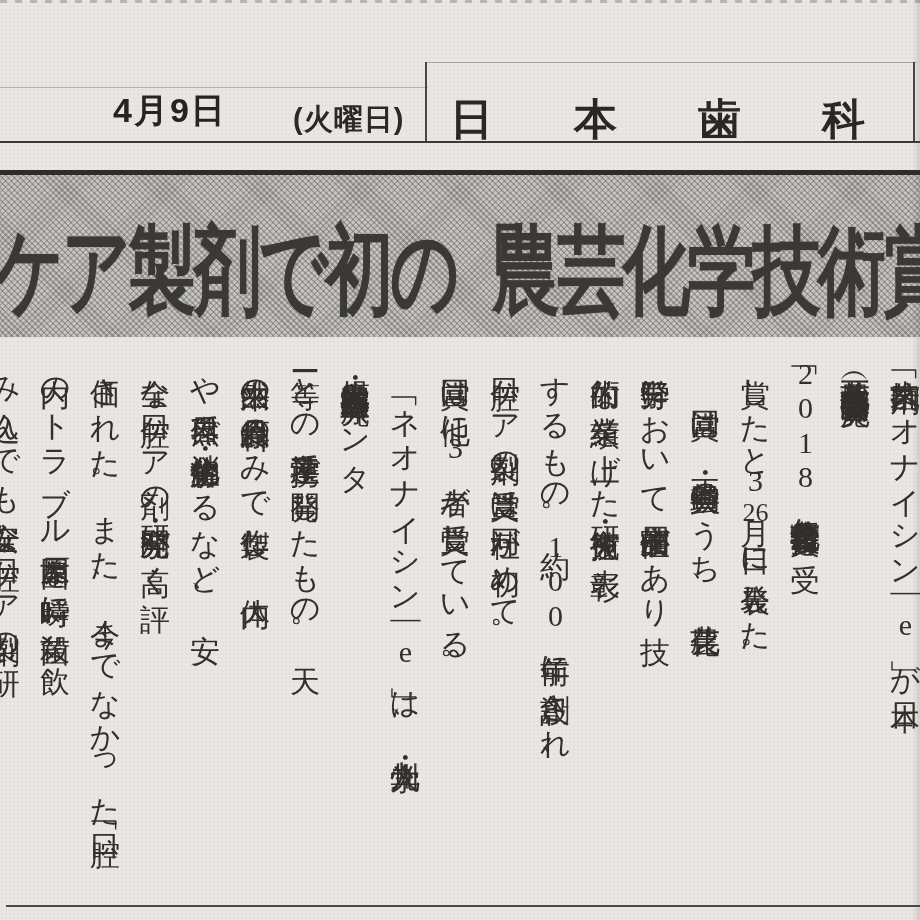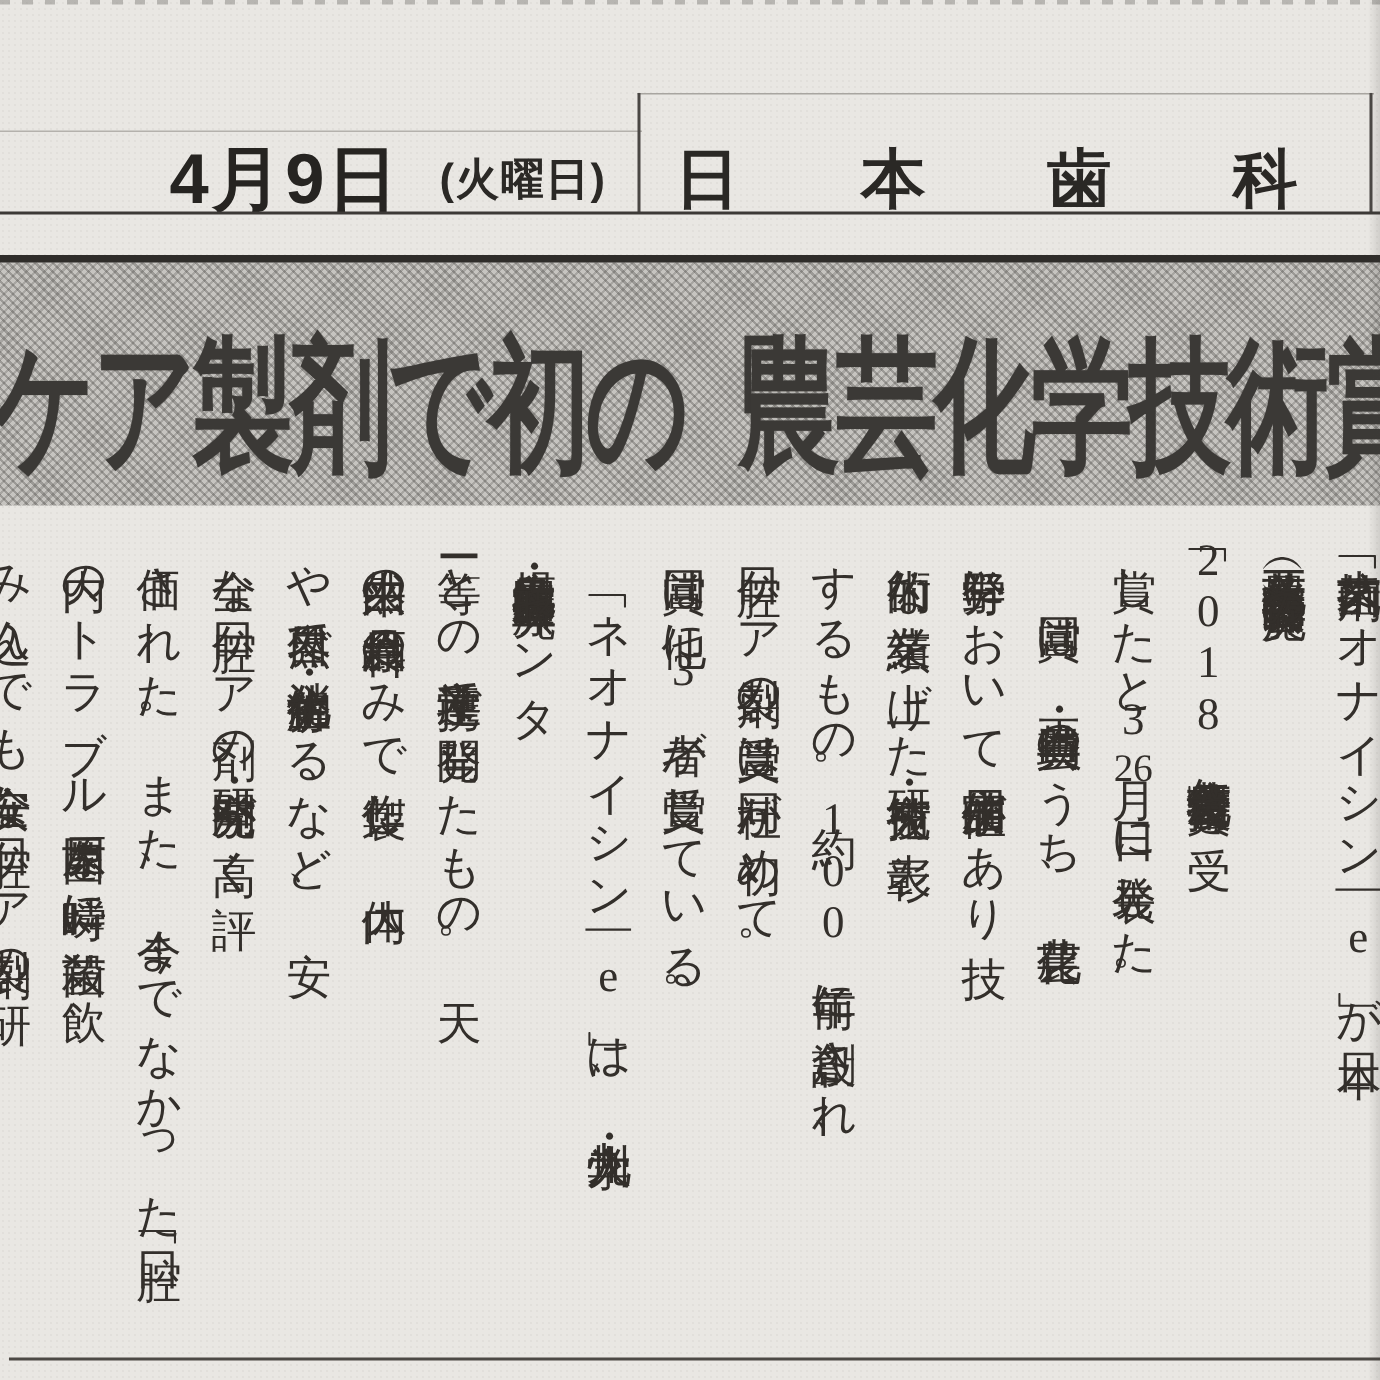--- a/index.html
+++ b/index.html
@@ -19,21 +19,21 @@
     background:linear-gradient(90deg,transparent,rgba(60,58,55,.14));}
 
   
   .header{position:absolute;top:60px;left:0;width:920px;height:85px;}
   .hairline-left{position:absolute;top:27px;left:0;width:428px;height:1px;background:#b4b1ac;}
   .hairline-right{position:absolute;top:2px;left:425px;width:491px;height:1px;background:#a8a5a0;}
   .header-rule{position:absolute;top:81px;left:0;width:920px;height:2px;background:#3c3936;}
   .vline{position:absolute;top:2px;width:2px;height:80px;background:#4a4744;}
   .vline.l{left:425px;} .vline.r{left:913px;}
   .era{position:absolute;left:1px;top:45px;font-size:25px;letter-spacing:1px;color:#2e2b28;font-family:"Liberation Serif",serif;}
-  .date{position:absolute;left:113px;top:28px;font-size:47px;font-weight:700;letter-spacing:2px;color:#262421;font-family:"Liberation Sans",sans-serif;}
+  .date{position:absolute;left:113px;top:28px;font-size:34px;font-weight:700;letter-spacing:2px;color:#262421;font-family:"Liberation Sans",sans-serif;}
   .weekday{position:absolute;left:293px;top:40px;font-size:29px;font-weight:600;letter-spacing:1px;color:#2b2926;font-family:"Liberation Sans",sans-serif;}
   .masthead{position:absolute;left:450px;top:31px;font-size:43px;font-weight:700;letter-spacing:81px;white-space:nowrap;color:#2a2825;font-family:"Liberation Sans",sans-serif;}
 
   
   .banner{
     position:absolute;top:170px;left:0;width:920px;height:167px;
     border-top:5px solid #2f2d2a;
     box-sizing:border-box;
     background-color:#c6c4c0;
     background-image:

